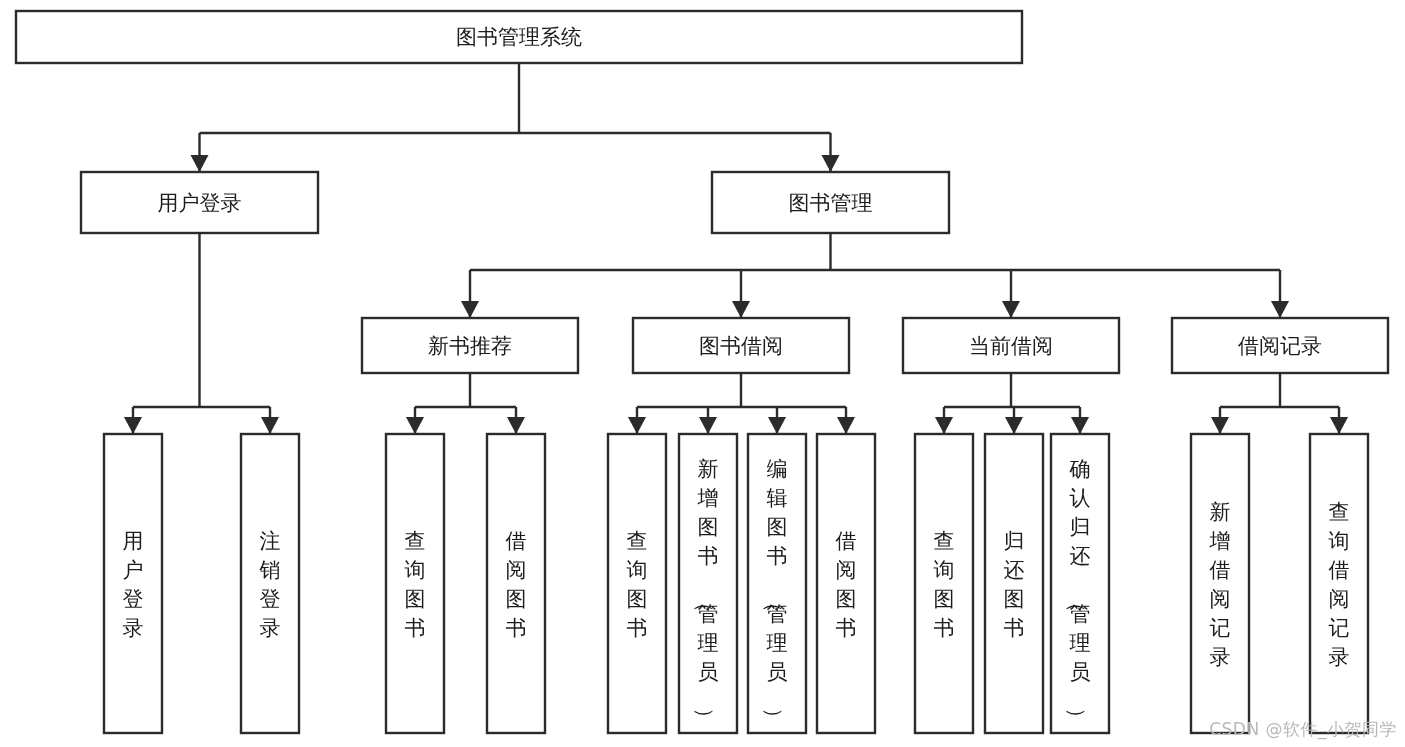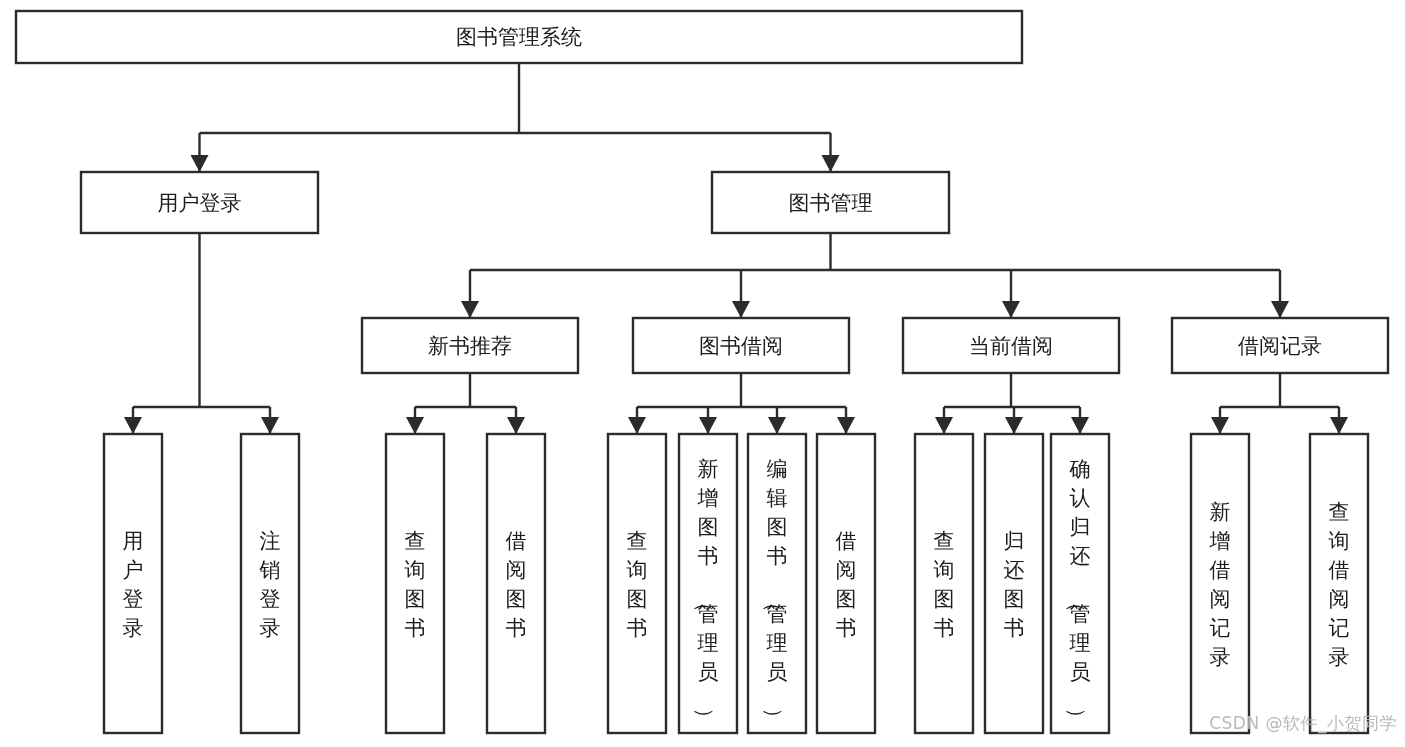--- a/index.html
+++ b/index.html
@@ -52,21 +52,21 @@
   }
   .node-label-v {
     font-family: "DejaVu Sans", "Liberation Sans", sans-serif;
     font-size: 21px;
     fill: #1c1c1c;
     text-anchor: middle;
   }
   .watermark {
     position: absolute;
     right: 8px;
-    bottom: 12px;
+    bottom: 6px;
     font-family: "DejaVu Sans", "Liberation Sans", sans-serif;
     font-size: 17px;
     color: #b9b9b9;
     letter-spacing: 0.5px;
     white-space: nowrap;
     pointer-events: none;
   }
 </style>
 </head>
 <body>

